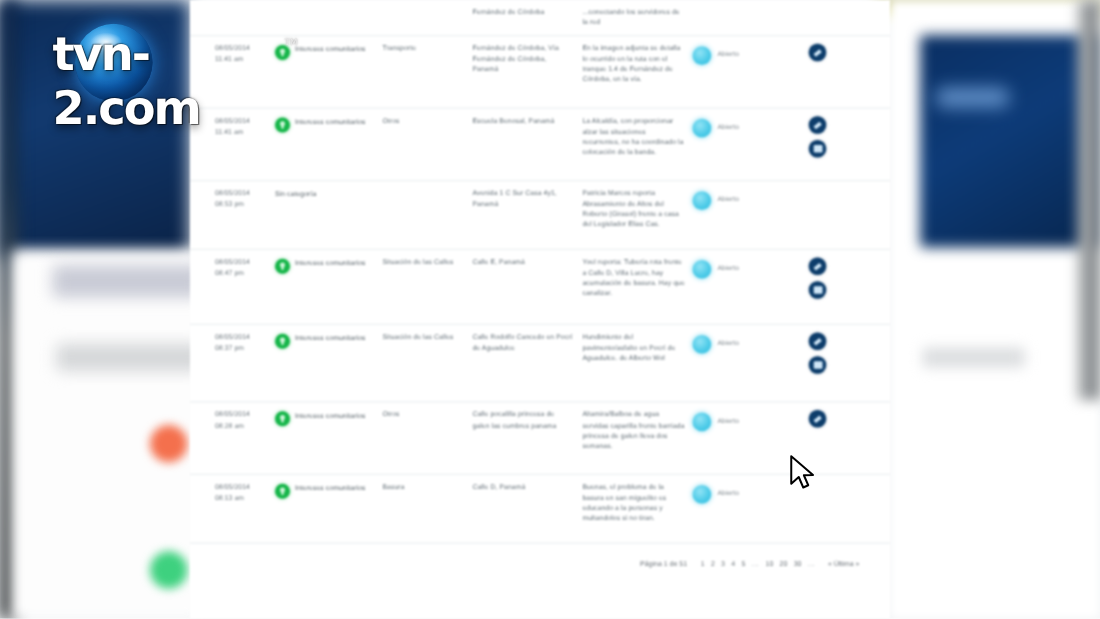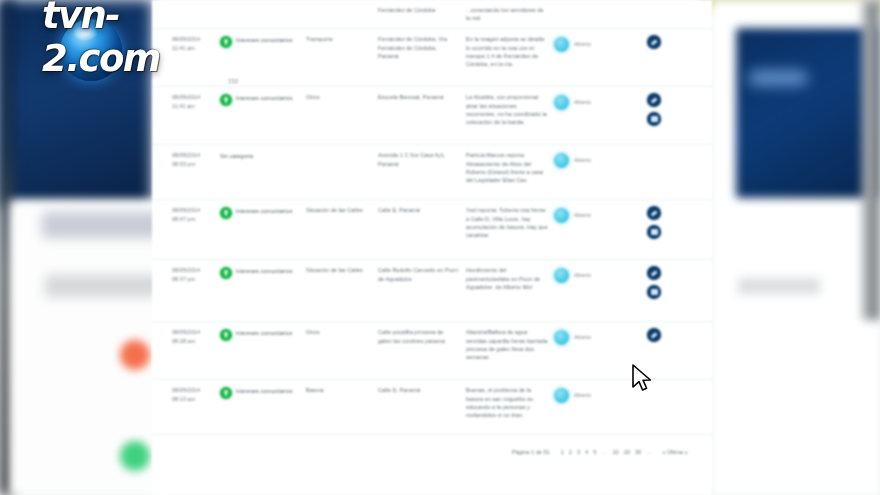--- a/index.html
+++ b/index.html
@@ -184,23 +184,22 @@
   .pagination .pg-label { margin-right: 6px; }
   .pagination .pg-num { color: #6b7278; }
   .pagination .pg-gap { letter-spacing: .5px; color: #9aa1a6; }
   .pagination .pg-last { margin-left: 5px; color: #6b7278; }
 
   
   #logo {
     position: absolute;
     left: 36px; top: 22px;
     width: 200px; height: 58px;
-    display: flex; align-items: flex-end;
+    display: flex; align-items: flex-start;
     z-index: 40;
-    font-style: italic;
   }
   .logo-orb {
     position: absolute; left: 24px; top: -3px;
     width: 62px; height: 62px; border-radius: 50%;
     background:
       radial-gradient(circle at 36% 28%, #9fdcff 0%, #2f9ee8 26%, #0e62bb 58%, #063a86 85%, #01204f 100%);
     box-shadow: 0 0 14px rgba(40,140,230,.85), inset -6px -8px 16px rgba(0,0,0,.35);
   }
   .logo-orb::after {
     content:"";
@@ -224,21 +223,20 @@
        0 3px 7px rgba(0,0,0,.45);
     filter: blur(.35px);
   }
   .logo-tm {
     position: absolute;
     right: -2px; top: 8px;
     font-size: 7px;
     color: #eaeaea;
     font-family: "DejaVu Sans", sans-serif;
     text-shadow: 0 0 2px rgba(0,0,0,.5);
-    margin-top: 48px;
   }
 
   
   #cursor {
     position: absolute;
     left: 630px; top: 363px;
     width: 24px; height: 32px;
     z-index: 60;
     pointer-events: none;
   }

